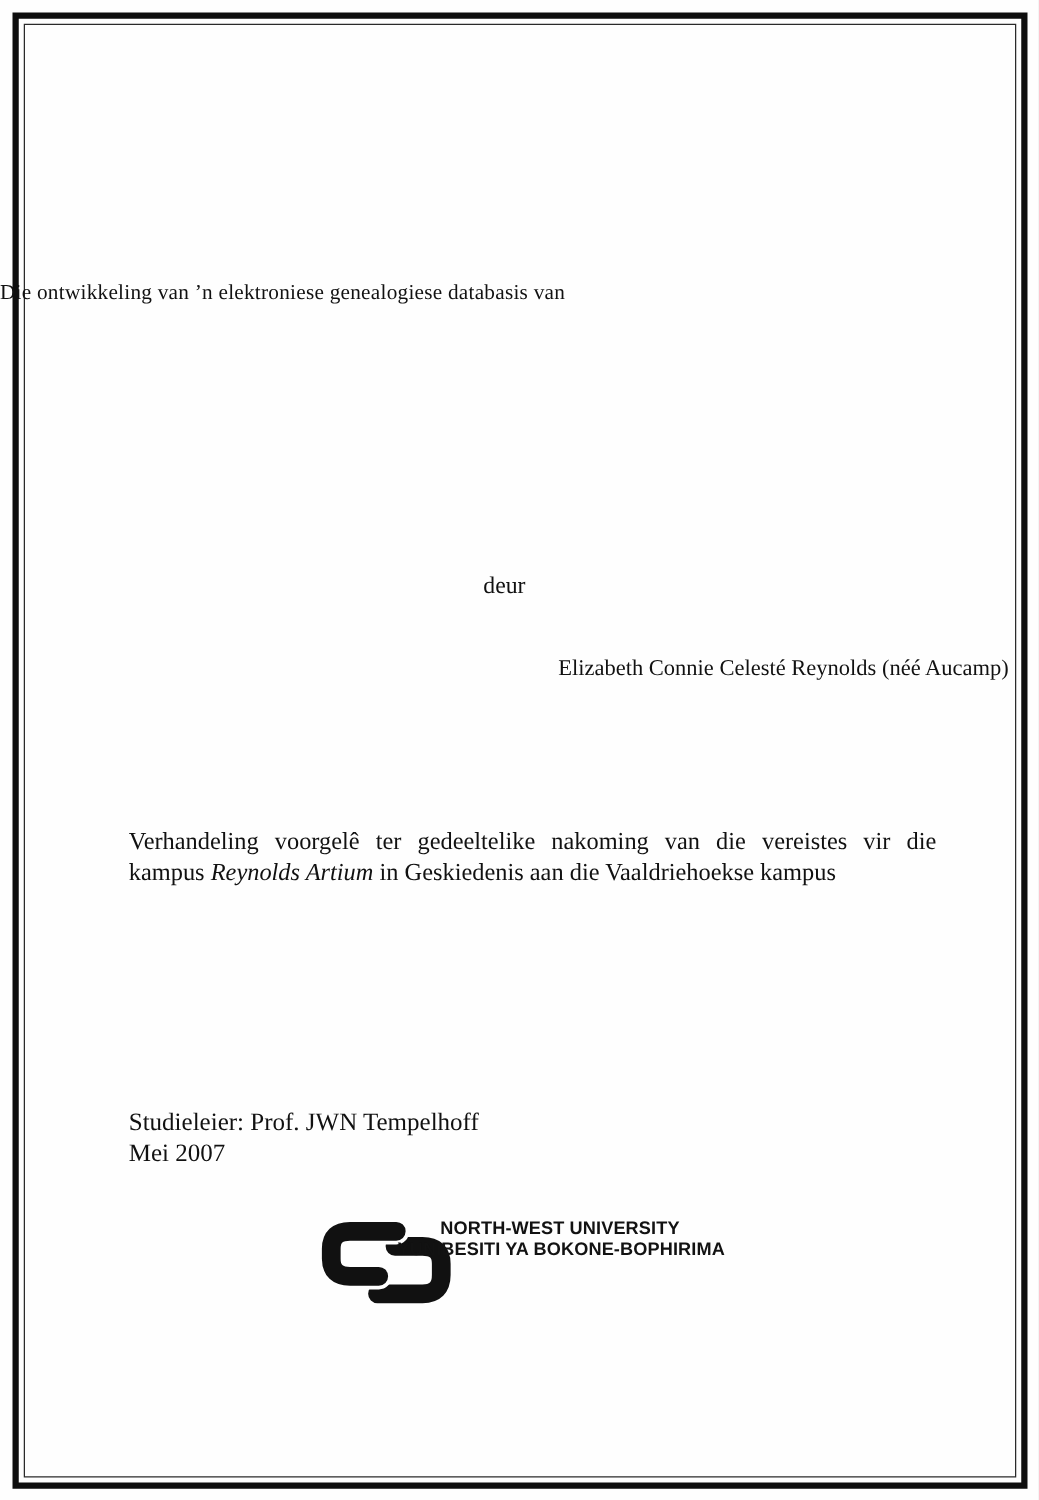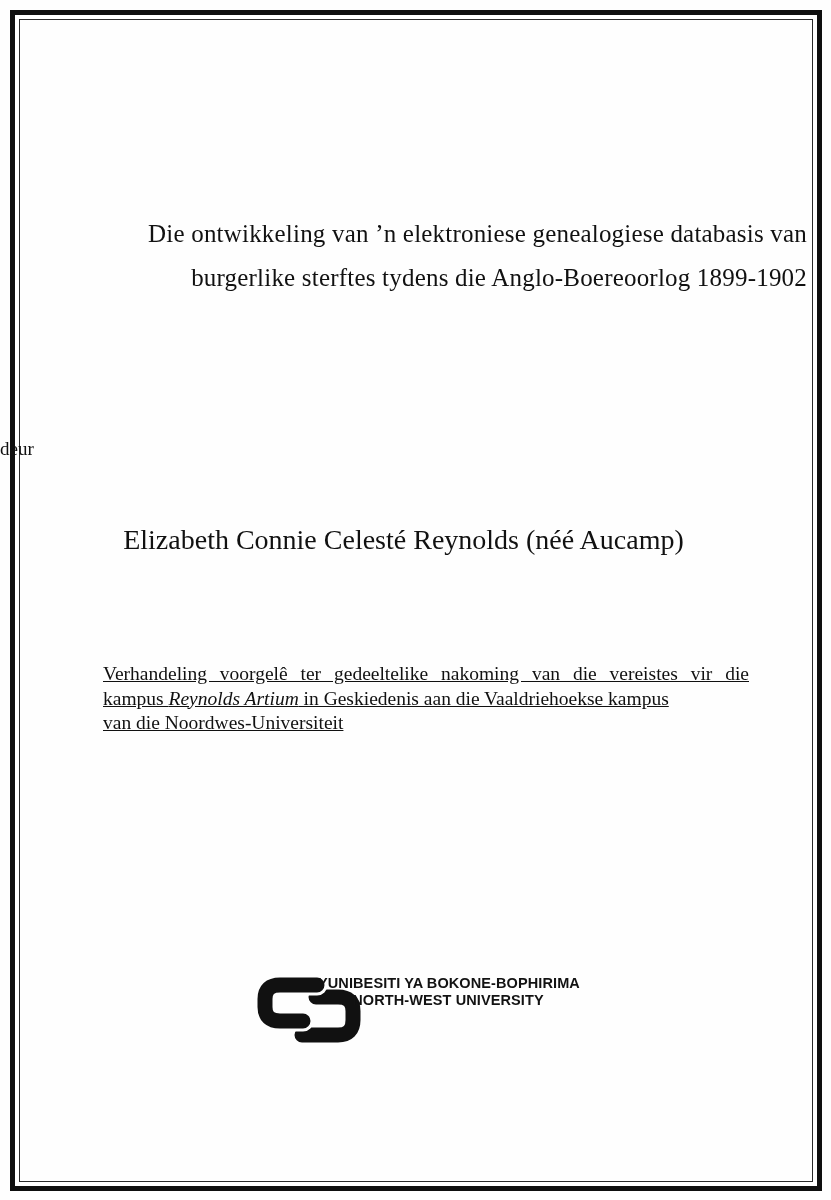--- a/index.html
+++ b/index.html
@@ -29,52 +29,51 @@
     left: 19px; top: 19px; right: 18px; bottom: 18px;
     border: 1px solid #2a2a2a;
     pointer-events: none;
   }
 
   .title-block {
     position: absolute;
     top: 212px;
     left: 0;
     right: 24px;
-    text-align: right;
-    font-size: 25px;
+    text-align: left;
+    font-size: 17px;
     line-height: 44px;
     letter-spacing: 0.2px;
   }
 
   .byline {
     position: absolute;
-    top: 438px;
+    top: 458px;
     left: 0;
     right: 24px;
-    text-align: left;
+    text-align: center;
     font-size: 19px;
   }
 
   .author {
     position: absolute;
     top: 524px;
     left: 0;
     right: 24px;
-    text-align: center;
-    font-size: 28px;
+    text-align: right;
+    font-size: 18px;
   }
 
   .statement {
     position: absolute;
     top: 662px;
     left: 103px;
     width: 646px;
     font-size: 19.5px;
     line-height: 24.5px;
-    text-decoration: underline;
   }
   .statement .line-just {
     text-align: justify;
     text-align-last: justify;
   }
   .statement em {
     font-style: italic;
   }
 
   .supervisor-block {
@@ -115,44 +114,46 @@
 </head>
 <body>
 
 <div class="page">
 
   <div class="frame-outer"></div>
   <div class="frame-inner"></div>
 
   <div class="title-block">
     <div>Die ontwikkeling van ’n elektroniese genealogiese databasis van</div>
-    <div>burgerlike sterftes tydens die Anglo-Boereoorlog 1899-1902</div>
   </div>
 
   <div class="byline">deur</div>
 
   <div class="author">Elizabeth Connie Celesté Reynolds (néé Aucamp)</div>
 
   <div class="statement">
     <div class="line-just">Verhandeling voorgelê ter gedeeltelike nakoming van die vereistes vir die</div>
     <div><span>kampus </span><em>Reynolds Artium</em><span> in Geskiedenis aan die Vaaldriehoekse kampus</span></div>
-    <div>van die Noordwes-Universiteit</div>
   </div>
 
+  <div class="supervisor-block">
+    <div>Studieleier: Prof. JWN Tempelhoff</div>
+    <div>Mei 2007</div>
+  </div>
 
   <div class="logo">
     <svg class="logo-mark" width="107" height="82" viewBox="0 0 107 82" aria-hidden="true">
       <g fill="none" stroke-linecap="round" stroke-linejoin="round">
 
         <path d="M 46 66 H 82 Q 97 66 97 51 V 42 Q 97 28 82 28 H 60" stroke="#111111" stroke-width="15"></path>
 
         <path d="M 61 16 H 24 Q 9 16 9 30 V 38 Q 9 52 24 52 H 47" stroke="#fefefe" stroke-width="21"></path>
 
         <path d="M 61 16 H 24 Q 9 16 9 30 V 38 Q 9 52 24 52 H 47" stroke="#111111" stroke-width="15"></path>
       </g>
     </svg>
     <div class="logo-text">
+      <div>NORTH-WEST UNIVERSITY</div>
       <div>YUNIBESITI YA BOKONE-BOPHIRIMA</div>
-      <div>NORTH-WEST UNIVERSITY</div>
     </div>
   </div>
 
 </div>
 
 </body></html>

